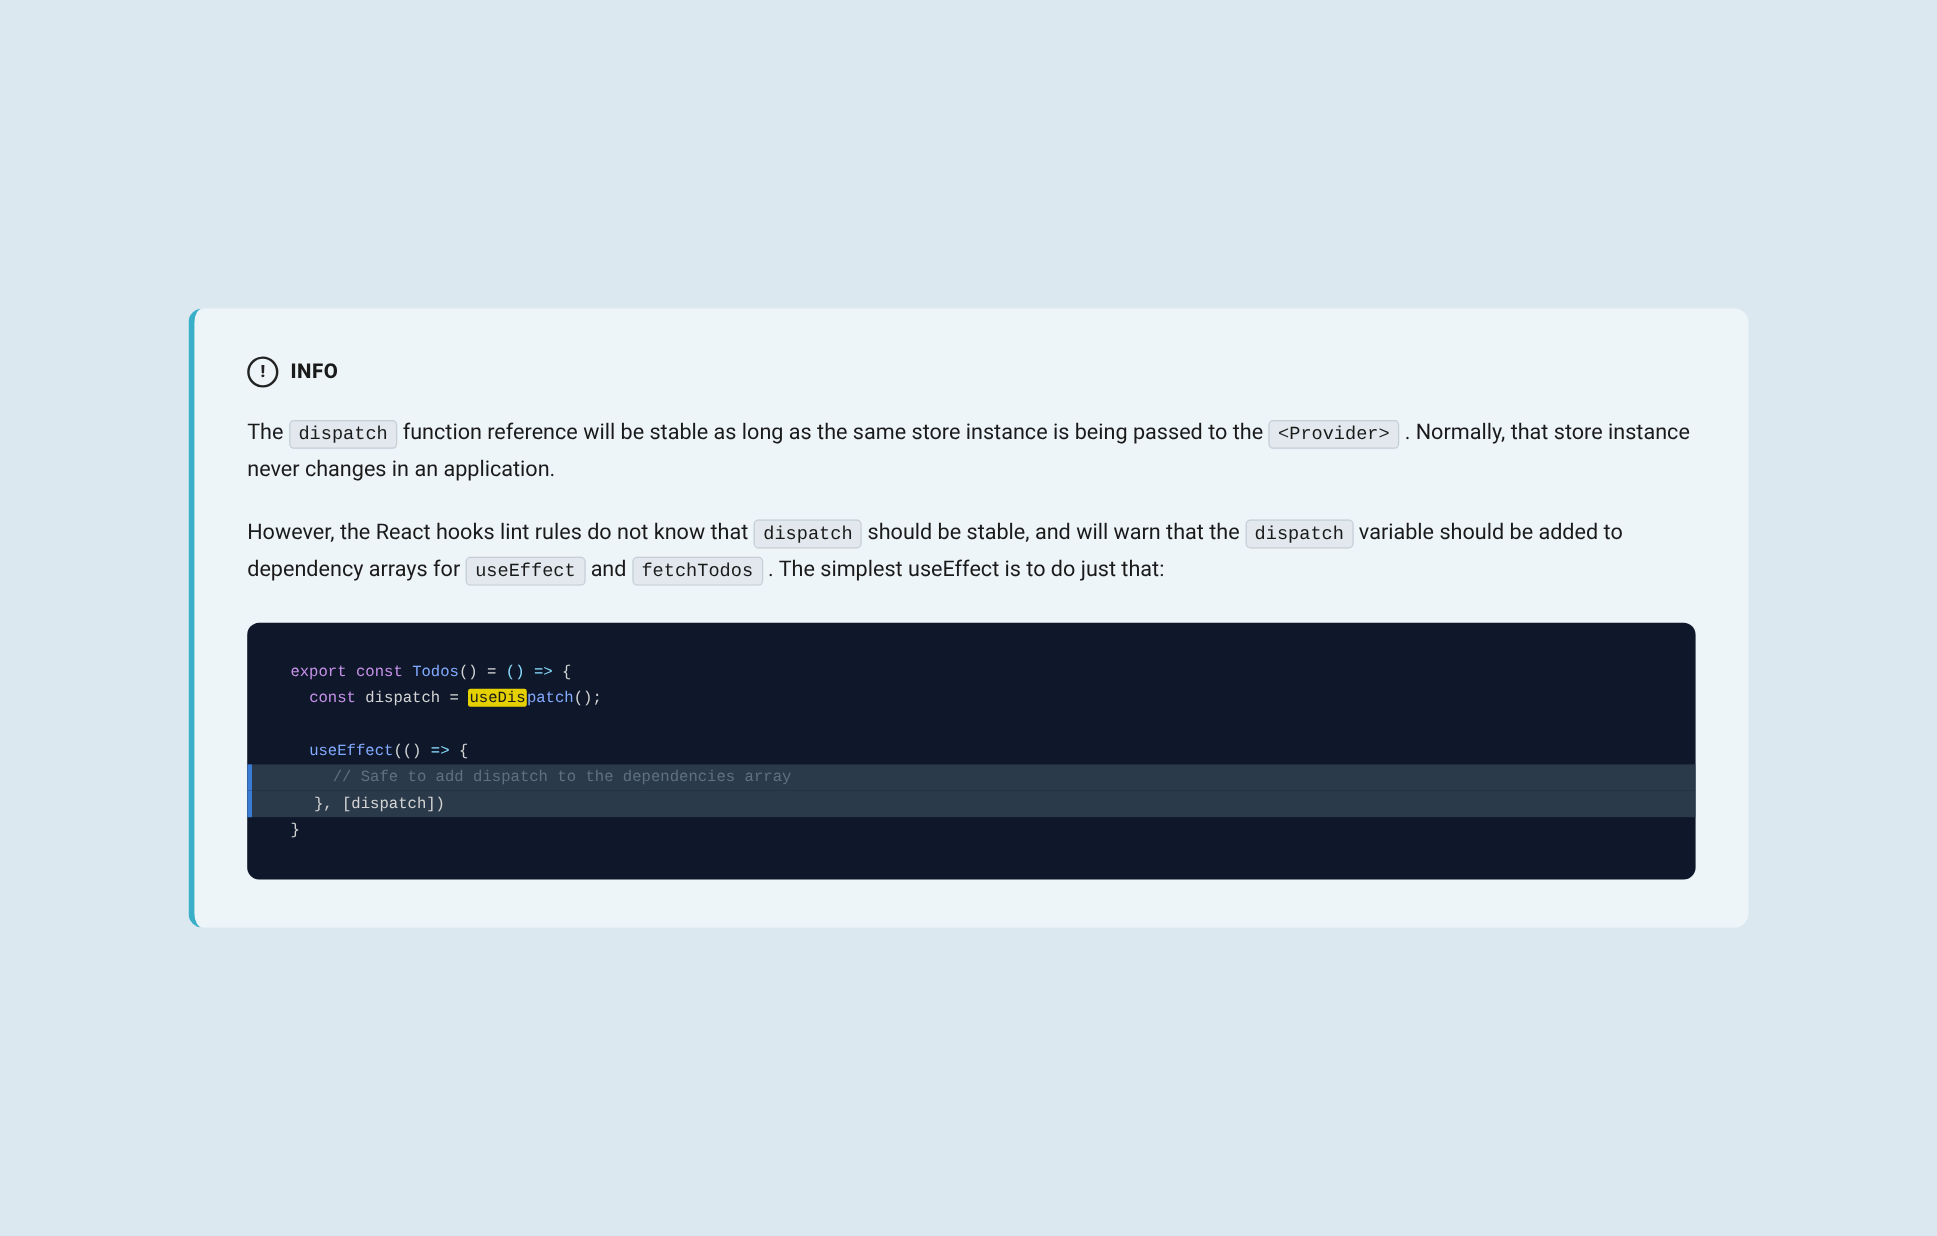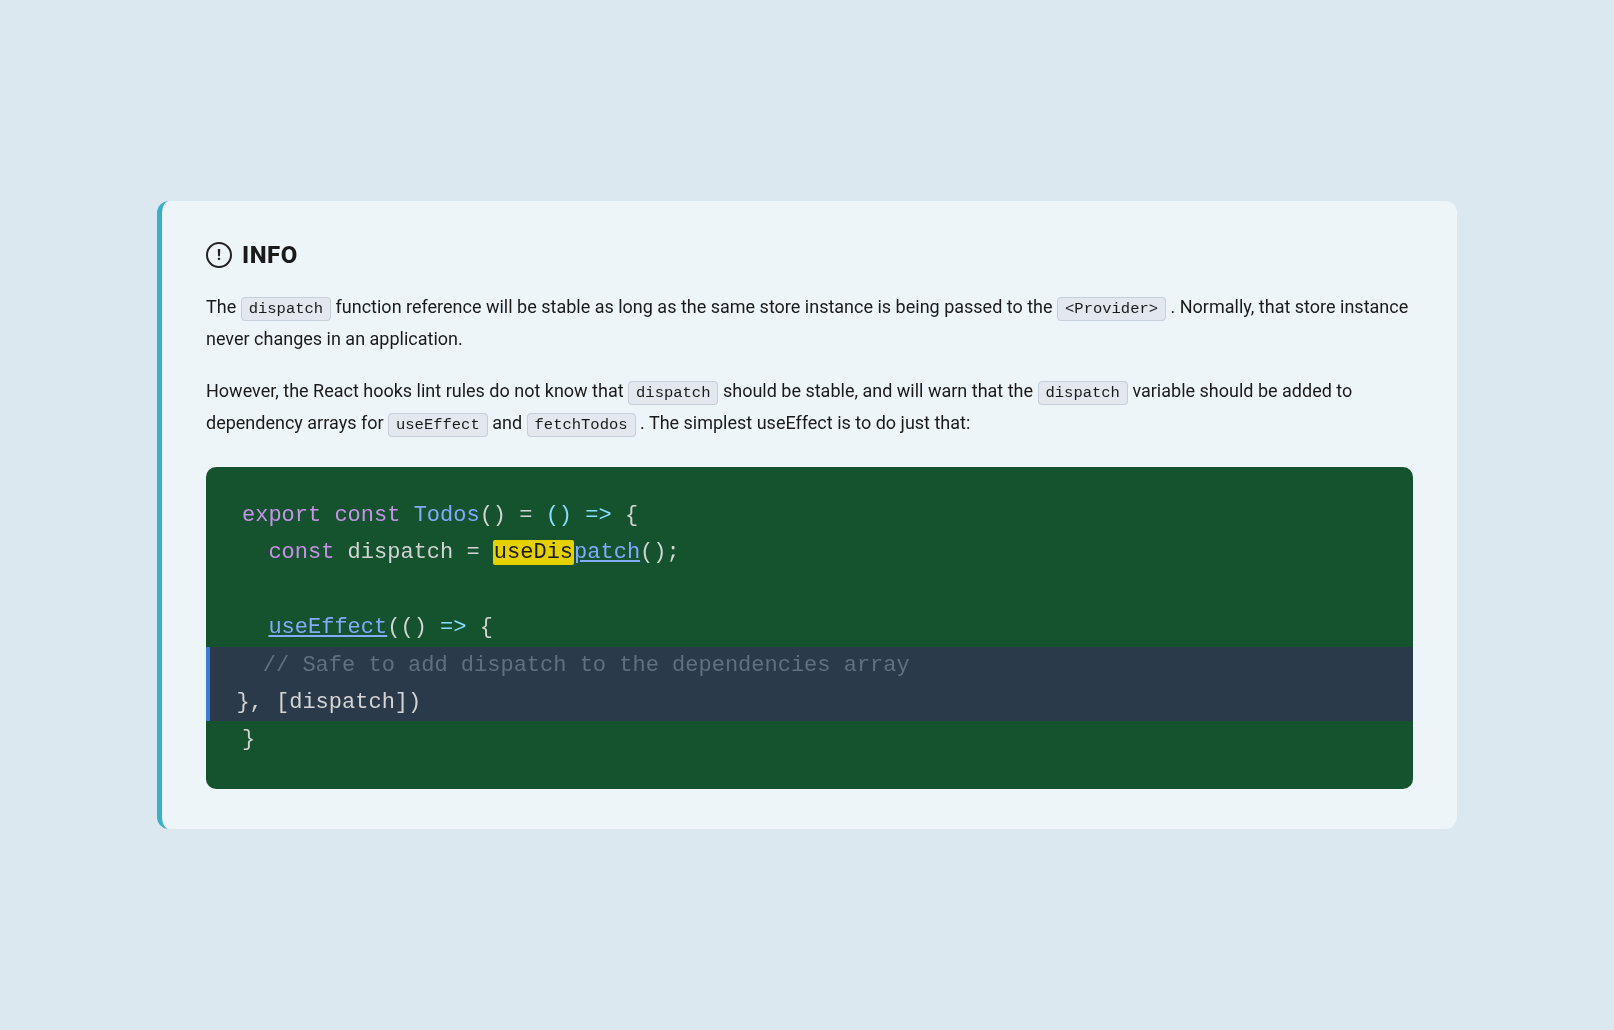--- a/index.html
+++ b/index.html
@@ -42,21 +42,21 @@
       display: flex;
       align-items: center;
       justify-content: center;
       font-weight: 900;
       font-size: 14px;
       color: #222;
       flex-shrink: 0;
     }
 
     .info-title {
-      font-size: 24px;
+      font-size: 17px;
       font-weight: 800;
       color: #1a1a1a;
       letter-spacing: 0.5px;
     }
 
     .info-body {
       font-size: 18px;
       line-height: 1.75;
       color: #1a1a1a;
     }
@@ -69,48 +69,49 @@
       font-family: 'Consolas', 'Monaco', 'Courier New', monospace;
       font-size: 15.5px;
       background-color: #e2e8ed;
       border: 1px solid #c5cfd7;
       border-radius: 4px;
       padding: 2px 7px;
       color: #1a1a1a;
     }
 
     .code-block {
-      background-color: #14532d;
+      background-color: #0f172a;
       border-radius: 10px;
       padding: 30px 36px;
       margin-top: 28px;
       font-family: 'Consolas', 'Monaco', 'Courier New', monospace;
-      font-size: 22px;
+      font-size: 13px;
       line-height: 1.7;
       overflow-x: auto;
     }
 
     .code-line {
       display: block;
       white-space: pre;
     }
 
     .code-line.highlighted {
       background-color: #2a3a4a;
       margin-left: -36px;
       margin-right: -36px;
+      padding-left: 36px;
       padding-right: 36px;
       border-left: 4px solid #3a7bd5;
     }
 
     .kw-export { color: #c792ea; }
     .kw-const  { color: #c792ea; }
     .kw-arrow  { color: #89ddff; }
     .fn-name   { color: #82aaff; }
-    .fn-call   { color: #82aaff; text-decoration: underline; }
+    .fn-call   { color: #82aaff; }
     .comment   { color: #607080; }
     .punct     { color: #89ddff; }
     .normal    { color: #d4d4d4; }
     .highlight-yellow {
       background-color: #e5d000;
       color: #1a1a1a;
       border-radius: 2px;
       padding: 0 1px;
       font-family: Liberation Mono, monospace;
     }

